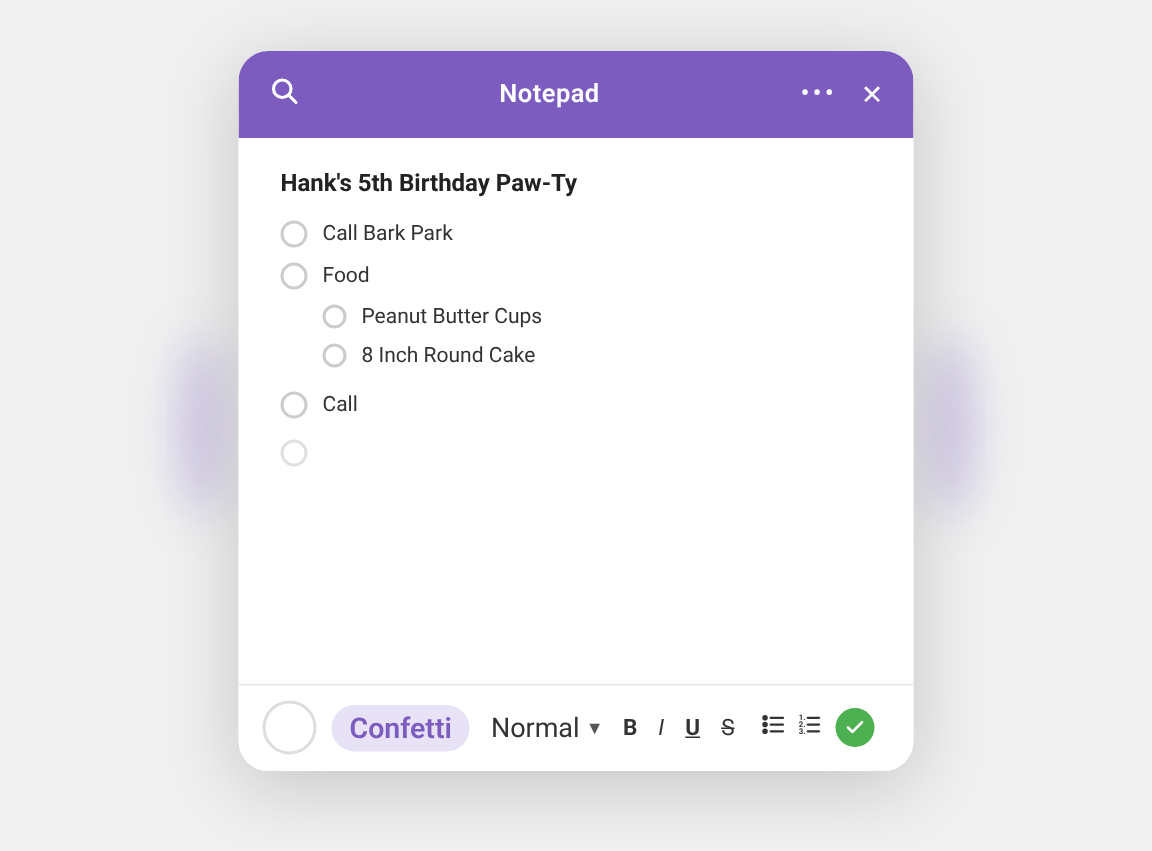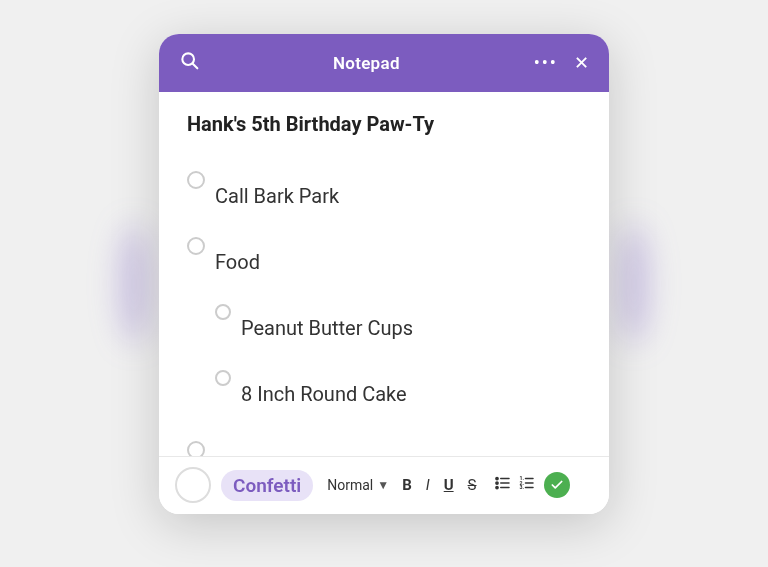--- a/index.html
+++ b/index.html
@@ -69,21 +69,21 @@
 
     
     .window-content {
       flex: 1;
       overflow: hidden;
       padding: 20px 28px 12px 28px;
       background: #fff;
     }
 
     .note-title {
-      font-size: 20px;
+      font-size: 16px;
       font-weight: 700;
       color: #222;
       margin-bottom: 16px;
     }
 
     .checklist {
       list-style: none;
       display: flex;
       flex-direction: column;
       gap: 10px;
@@ -110,23 +110,22 @@
       flex-shrink: 0;
       cursor: pointer;
     }
 
     .circle-checkbox.sm {
       width: 16px;
       height: 16px;
     }
 
     .item-text {
-      font-size: 20px;
-      color: #333;
-      margin-top: 32px;
+      font-size: 14px;
+      color: #333;
     }
 
     .partial-item {
       display: flex;
       align-items: center;
       gap: 10px;
       padding-top: 4px;
       opacity: 0.6;
     }
 
@@ -163,21 +162,21 @@
     }
 
     .toolbar-format {
       display: flex;
       align-items: center;
       gap: 4px;
       margin-left: 4px;
     }
 
     .format-label {
-      font-size: 14px;
+      font-size: 18px;
       color: #333;
       font-weight: 400;
     }
 
     .format-chevron {
       font-size: 12px;
       color: #555;
       cursor: pointer;
     }
 

